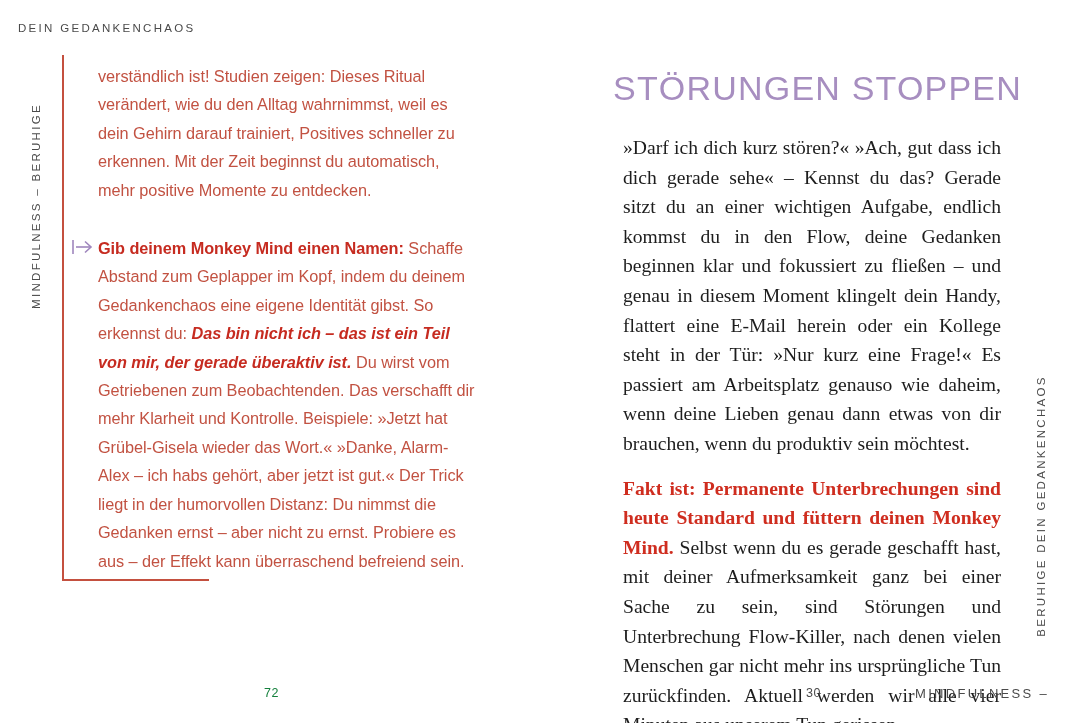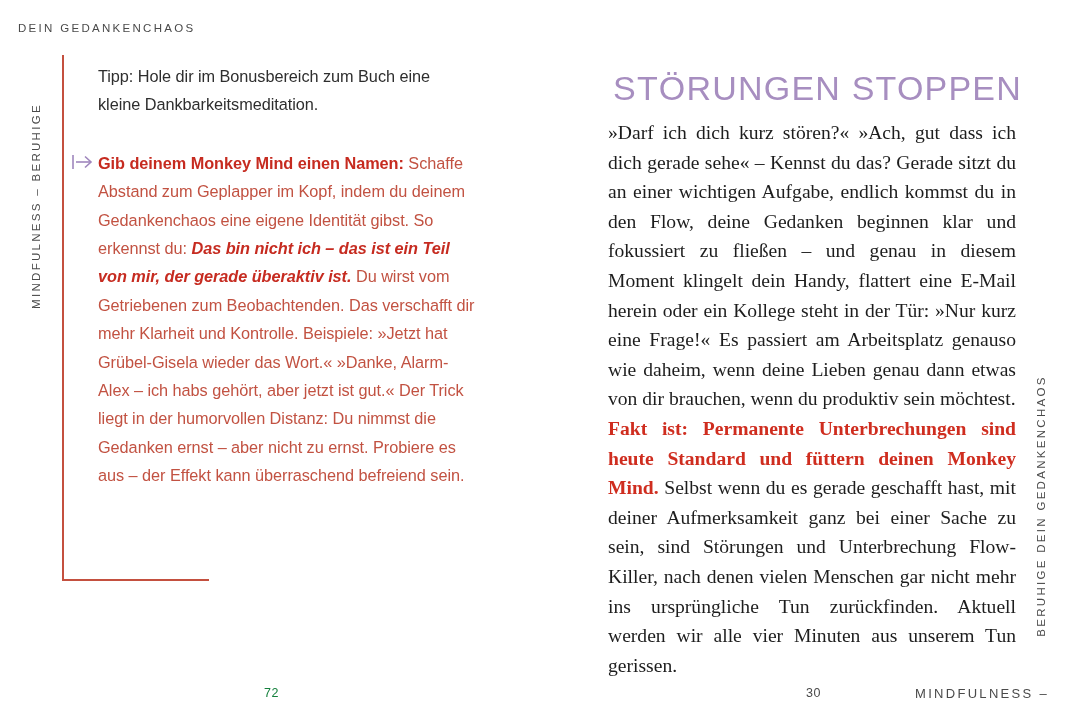--- a/index.html
+++ b/index.html
@@ -156,21 +156,21 @@
     width: 408px;
     text-align: justify;
     text-justify: inter-word;
   }
 
   .serif-body {
     font-family: "Liberation Serif", serif;
     font-size: 19.6px;
     line-height: 29.6px;
     color: #1d1d1d;
-    margin: 0;
+    margin: 15px;
     text-align: justify;
   }
 
   .side-label-right {
     position: absolute;
     right: -106px;
     top: 500px;
     width: 290px;
     transform: rotate(-90deg);
     transform-origin: center center;
@@ -208,22 +208,22 @@
   <div class="page-left">
 
     <div class="running-head-left">DEIN GEDANKENCHAOS</div>
 
     <div class="side-label-left">MINDFULNESS – BERUHIGE</div>
 
     <div class="callout-frame"></div>
 
     <div class="left-text-col">
 
-
-      <p class="p-dark">Tipp: Hole dir im Bonusbereich zum Buch eine kleine Dankbarkeitsmeditation.</p>
+      <p class="p-red">verständlich ist! Studien zeigen: Dieses Ritual verändert, wie du den Alltag wahrnimmst, weil es dein Gehirn darauf trainiert, Positives schneller zu erkennen. Mit der Zeit beginnst du automatisch, mehr positive Momente zu entdecken.</p>
+
 
       <div class="bullet-block">
         <span class="bullet-arrow">
           <svg width="22" height="18" viewBox="0 0 22 18" aria-hidden="true">
             <line x1="1" y1="2" x2="1" y2="16" stroke="#9f86bd" stroke-width="1.6"></line>
             <line x1="4" y1="9" x2="19" y2="9" stroke="#9f86bd" stroke-width="1.6"></line>
             <polyline points="13,3.5 19,9 13,14.5" fill="none" stroke="#9f86bd" stroke-width="1.6"></polyline>
           </svg>
         </span>
         <p class="p-red"><span class="lead-in">Gib deinem Monkey Mind einen Namen:</span><span> Schaffe Abstand zum Geplapper im Kopf, indem du deinem Gedankenchaos eine eigene Identität gibst. So erkennst du: </span><span class="italic-red">Das bin nicht ich – das ist ein Teil von mir, der gerade überaktiv ist.</span><span> Du wirst vom Getriebenen zum Beobachtenden. Das verschafft dir mehr Klarheit und Kontrolle. Beispiele: »Jetzt hat Grübel-Gisela wieder das Wort.« »Danke, Alarm-Alex – ich habs gehört, aber jetzt ist gut.« Der Trick liegt in der humorvollen Distanz: Du nimmst die Gedanken ernst – aber nicht zu ernst. Probiere es aus – der Effekt kann überraschend befreiend sein.</span></p>

